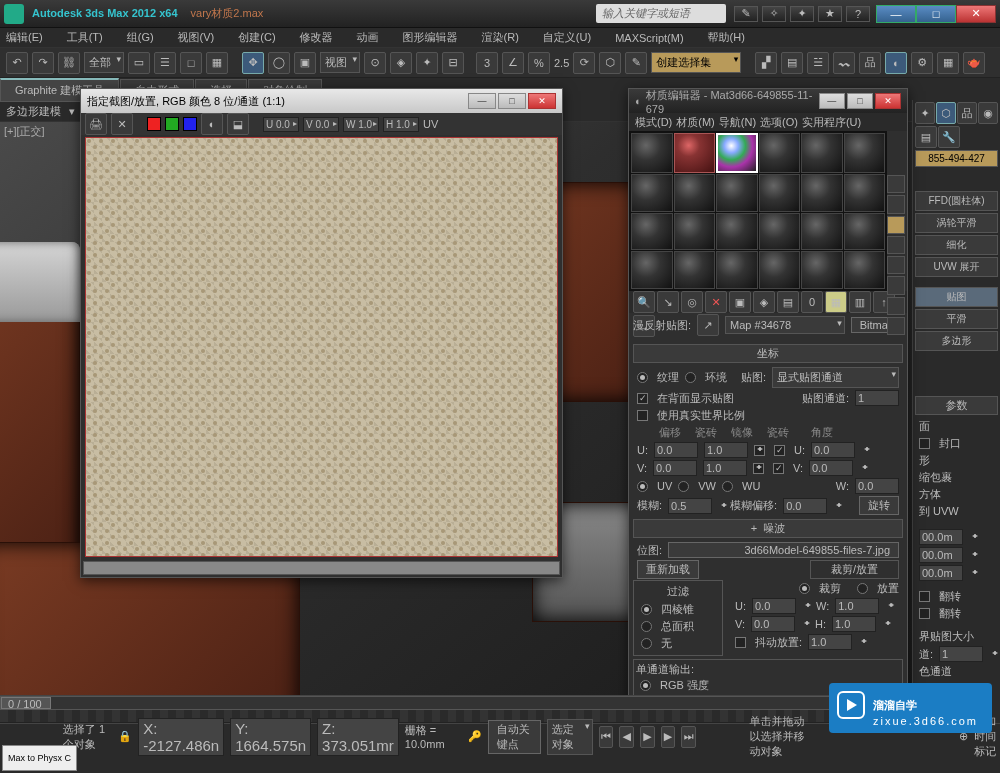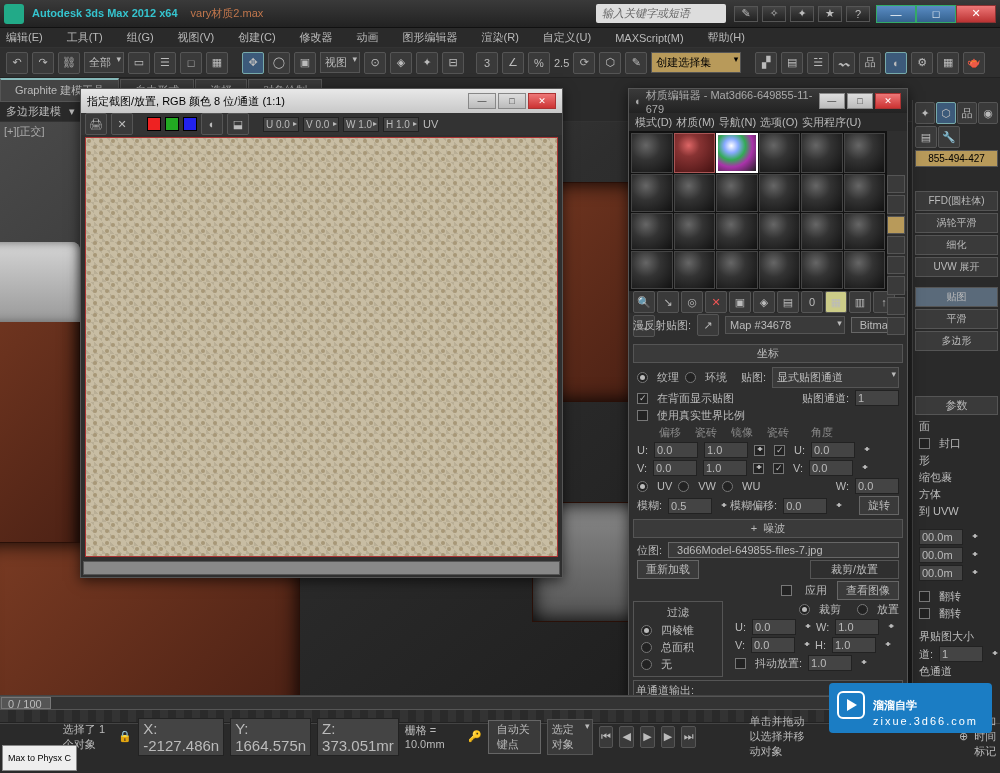--- a/index.html
+++ b/index.html
@@ -425,30 +425,25 @@
       <div class="spin">0.5</div>
       <span style="margin-left:12px">模糊偏移:</span>
       <div class="spin">0.0</div>
       <div class="btn2" style="margin-left:auto">旋转</div>
     </div>
 
     <div class="rollout-h">+&nbsp;&nbsp;<span>噪波</span></div>
 
     <div class="frow">
       <span>位图:</span>
-      <div class="btn2" style="flex:1; text-align:left">3d66Model-649855-files-7.jpg</div>
+      <div class="btn2" style="flex:1; text-align:right">3d66Model-649855-files-7.jpg</div>
     </div>
     <div class="frow">
       <div class="btn2">重新加载</div>
       <span style="margin-left:auto; border:1px solid #555; padding:1px 20px">裁剪/放置</span>
-    </div>
-    <div class="frow" style="justify-content:flex-end; gap:10px;">
-      <span class="check"></span>
-        <span>应用</span>
-      <div class="btn2">查看图像</div>
     </div>
     <div style="display:flex; gap:8px;">
       <div style="border:1px solid #555; padding:3px; width:90px;">
         <div style="text-align:center; margin-bottom:2px;">过滤</div>
         <div class="frow">
             <span class="radio on"></span>
             <span>四棱锥</span>
           </div>
         <div class="frow">
             <span class="radio"></span>

